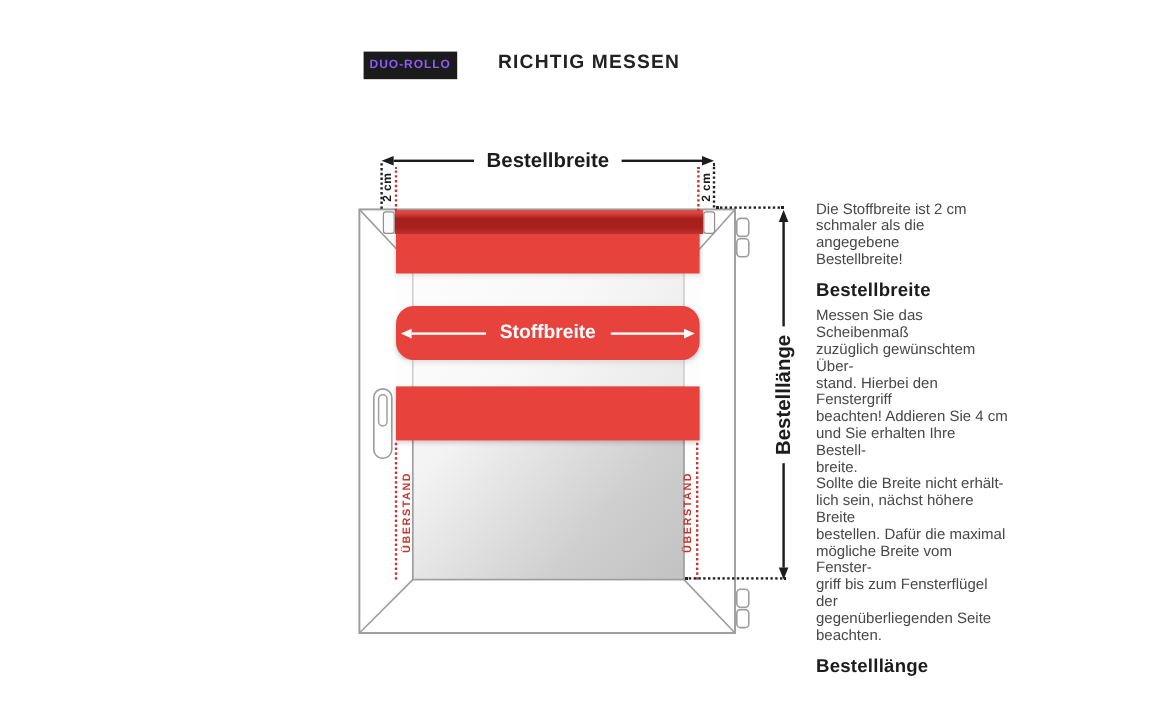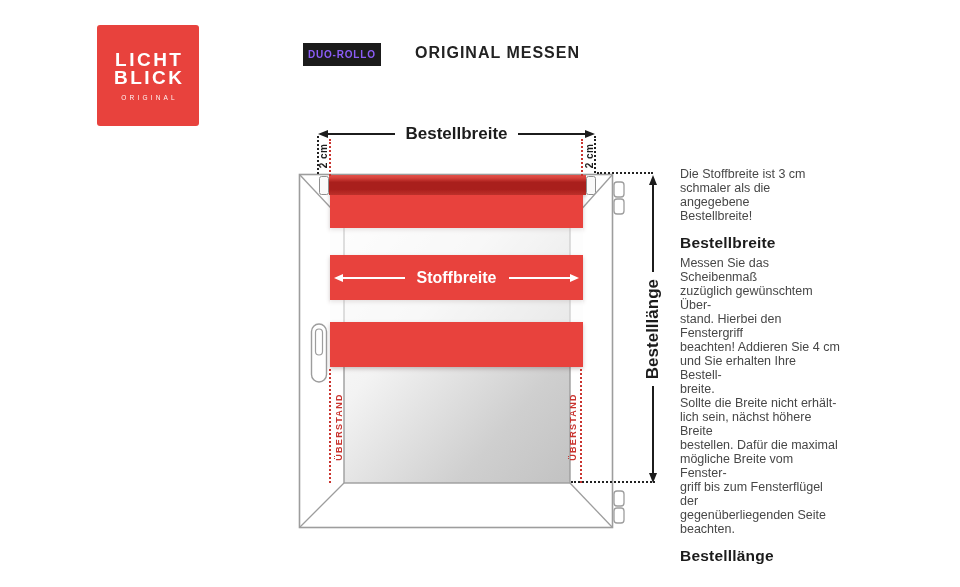--- a/index.html
+++ b/index.html
@@ -36,21 +36,21 @@
   .bracket.l{left:319px;}
   .bracket.r{left:586px;}
   .cassette{left:329px;top:175px;width:257px;height:20px;
      background:linear-gradient(180deg,#e25049 0%,#d8433d 14%,#a91f1c 36%,#a91f1c 72%,#c0322c 100%);
      box-shadow:0 2px 3px rgba(70,40,40,.25);}
   .band{left:330px;width:253px;}
   .band.red{background:var(--brand-red);box-shadow:0 2px 4px rgba(80,50,50,.28);}
   .band.sheer{background:rgba(252,252,252,.55);}
   .b1{top:195px;height:33px;}
   .s1{top:228px;height:27px;}
-  .b2{top:255px;height:45px;display:flex;align-items:center;padding:0 4px;}
+  .b2{top:255px;height:45px;display:flex;align-items:center;padding:0 4px;border-radius:15px;}
   .s2{top:300px;height:22px;}
   .b3{top:322px;height:45px;}
 
   
   .tri{width:0;height:0;}
   .tri.w-l{border-top:4px solid transparent;border-bottom:4px solid transparent;border-right:9px solid #fff;}
   .tri.w-r{border-top:4px solid transparent;border-bottom:4px solid transparent;border-left:9px solid #fff;}
   .wline{flex:1;height:2px;background:#fff;}
   .stoff-lbl{color:#fff;font-size:16px;font-weight:700;margin:0 12px;white-space:nowrap;}
 
@@ -95,28 +95,23 @@
   
   .info-col{left:680px;top:167px;width:160px;}
   .info-col h3{font-size:15.5px;font-weight:700;color:#1b1b1b;margin:0 0 4px 0;letter-spacing:.2px;}
   .info-col p{font-size:12.5px;line-height:14px;color:var(--text-gray);margin:0 0 11px 0;white-space:pre-line;}
 </style>
 </head>
 <body>
 
 <div class="canvas">
 
-  <div class="abs logo">
-    <div class="logo-word">LICHT</div>
-    <div class="logo-word">BLICK</div>
-    <div class="logo-sub">ORIGINAL</div>
-  </div>
 
   <div class="abs badge">DUO-ROLLO</div>
-  <div class="abs title">ORIGINAL MESSEN</div>
+  <div class="abs title">RICHTIG MESSEN</div>
 
   <svg class="abs win-svg" width="960" height="587" viewBox="0 0 960 587">
     <defs>
       <linearGradient id="glassGrad" x1="0" y1="0" x2="1" y2="1">
         <stop offset="0" stop-color="#ffffff"></stop>
         <stop offset="0.35" stop-color="#f3f3f3"></stop>
         <stop offset="0.75" stop-color="#cfcfcf"></stop>
         <stop offset="1" stop-color="#c2c2c2"></stop>
       </linearGradient>
     </defs>
@@ -186,21 +181,21 @@
   <div class="abs dot-h-blk dh-bot"></div>
   <div class="abs meas-v">
     <span class="tri k-u"></span>
     <span class="vline"></span>
     <span class="meas-lbl-v">Bestelllänge</span>
     <span class="vline"></span>
     <span class="tri k-d"></span>
   </div>
 
   <div class="abs info-col">
-    <p>Die Stoffbreite ist 3 cm
+    <p>Die Stoffbreite ist 2 cm
 schmaler als die angegebene
 Bestellbreite!</p>
     <h3>Bestellbreite</h3>
     <p>Messen Sie das Scheibenmaß
 zuzüglich gewünschtem Über-
 stand. Hierbei den Fenstergriff
 beachten! Addieren Sie 4 cm
 und Sie erhalten Ihre Bestell-
 breite.
 Sollte die Breite nicht erhält-

